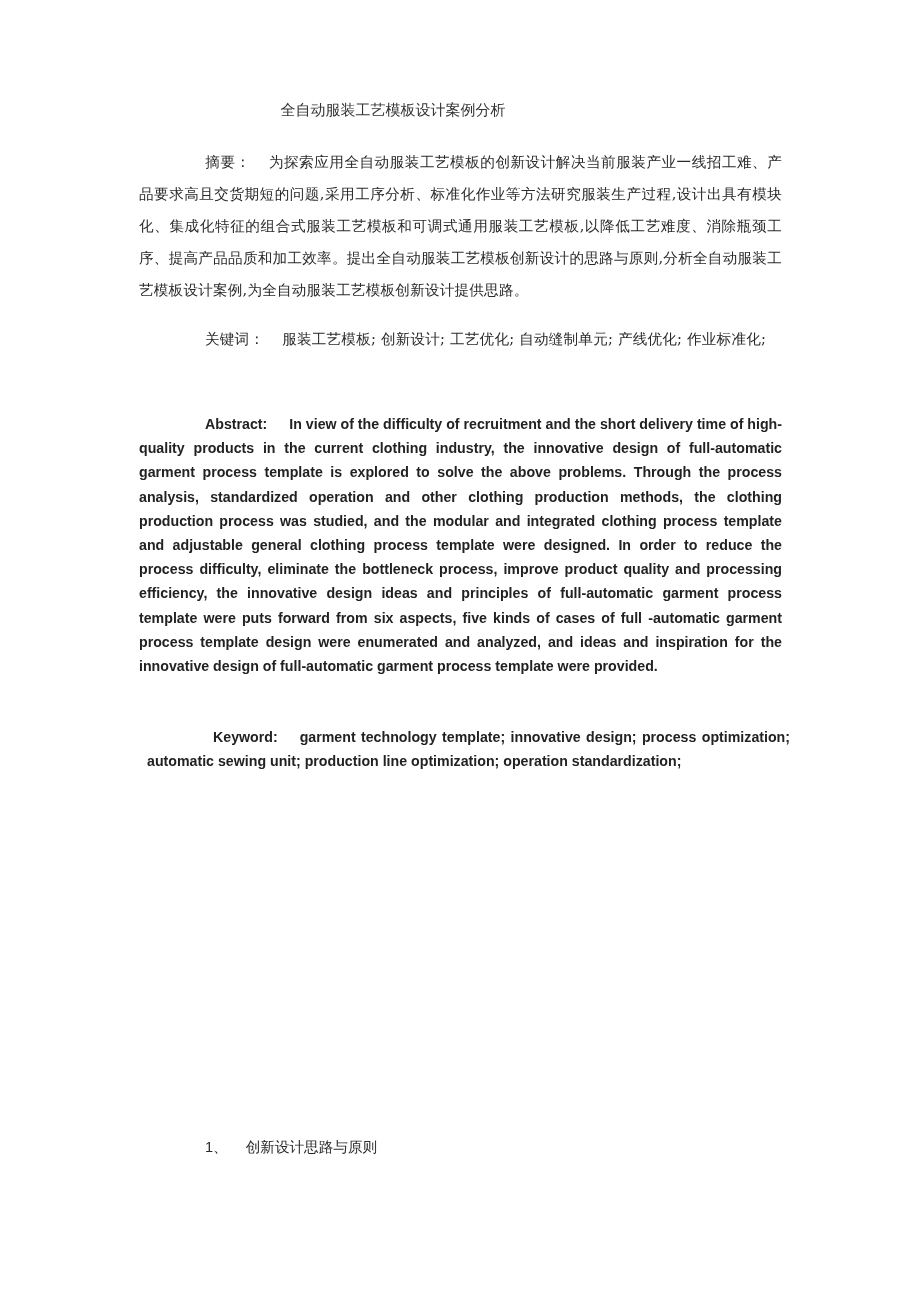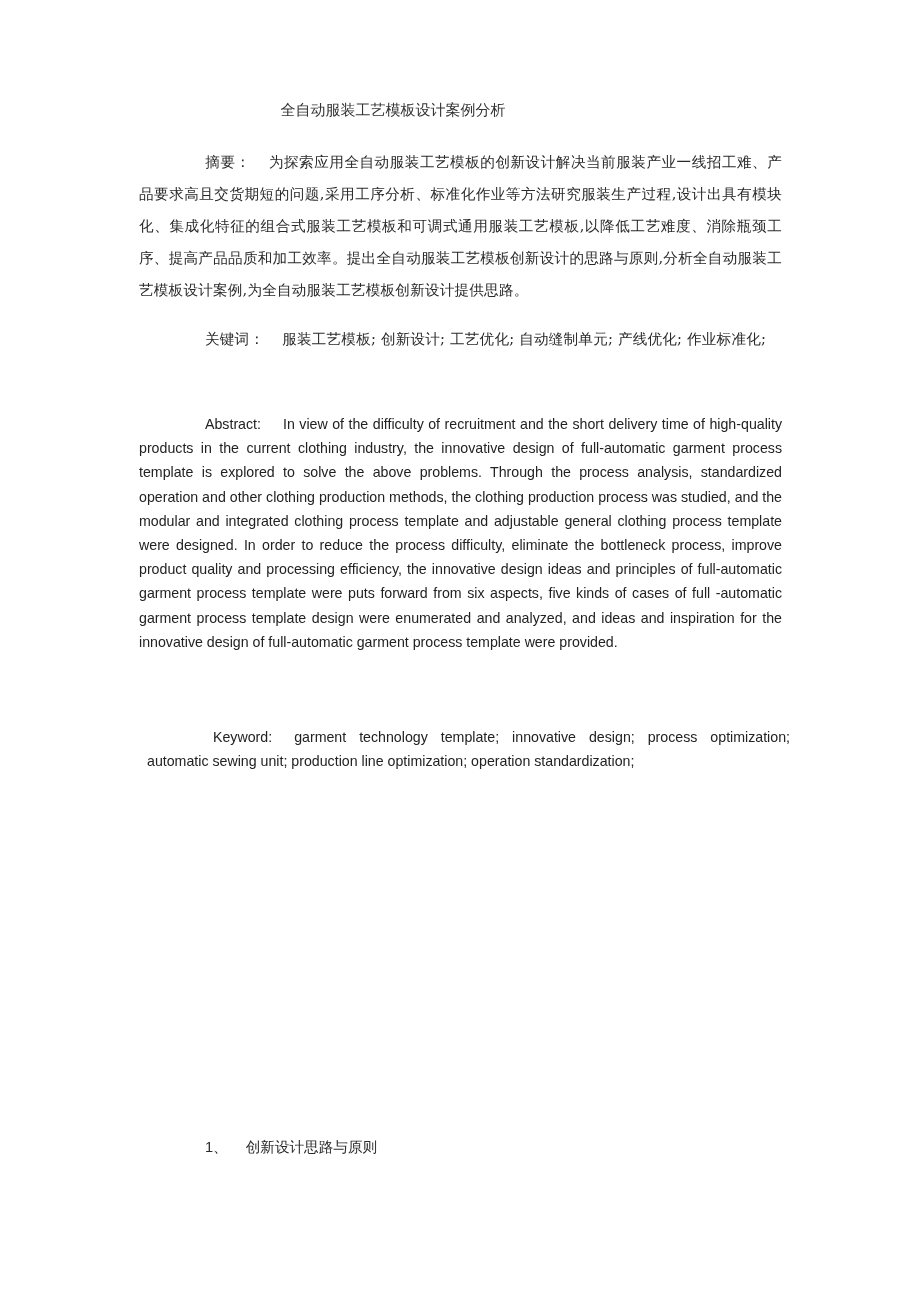--- a/index.html
+++ b/index.html
@@ -3,21 +3,21 @@
   <meta charset="utf-8">
   <style>
     html, body { margin: 0; padding: 0; background: #ffffff; }
     body { width: 920px; height: 1302px; position: relative; overflow: hidden; color: #222; }
     .page { position: absolute; left: 0; top: 0; width: 920px; height: 1302px; }
     .title { position: absolute; top: 98px; left: 0; width: 786px; text-align: center;
       font-family: "DejaVu Serif", serif; font-size: 15px; line-height: 24px; color: #333; }
     .cn { position: absolute; left: 139px; width: 643px; font-family: "DejaVu Serif", serif;
       font-size: 14.6px; line-height: 32px; color: #2a2a2a; text-align: justify; letter-spacing: 0.2px; }
     .en { position: absolute; left: 139px; width: 643px; font-family: "Liberation Sans", sans-serif;
-      font-size: 14.2px; line-height: 24.2px; color: #222; text-align: justify; }
+      font-size: 14.2px; line-height: 24.2px; color: #222; text-align: justify; font-weight: bold; }
     .indent { display: inline-block; width: 66px; }
     .lbl-gap { display: inline-block; width: 18px; }
     .en-gap { display: inline-block; width: 22px; }
     .heading { position: absolute; left: 205px; top: 1135px; font-family: "DejaVu Serif", serif;
       font-size: 14.6px; line-height: 24px; color: #2a2a2a; }
     .num { font-family: "Liberation Sans", sans-serif; }
     .h-gap { display: inline-block; width: 18px; }
   </style>
 </head>
 <body>

